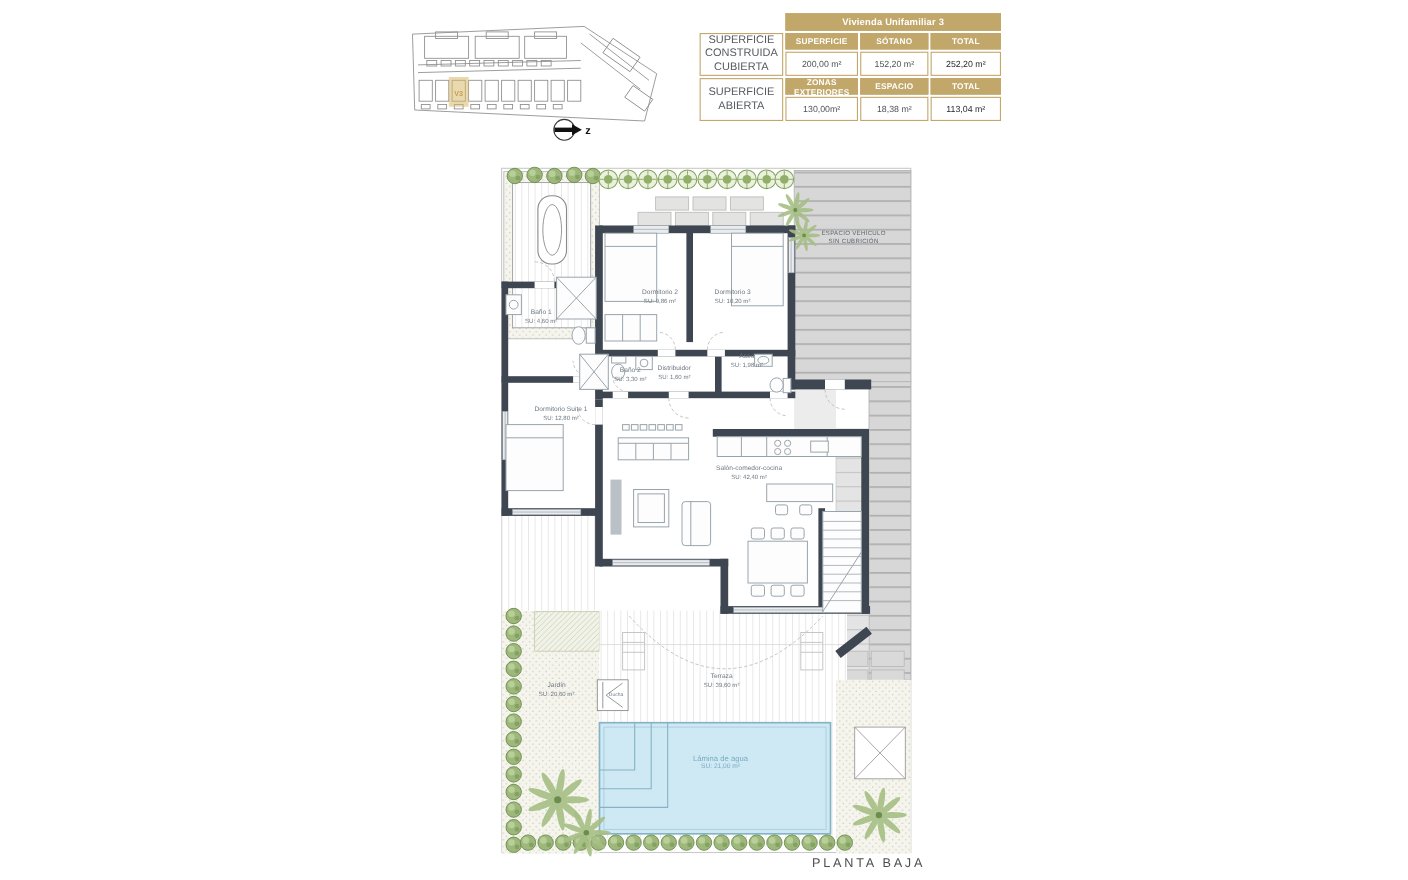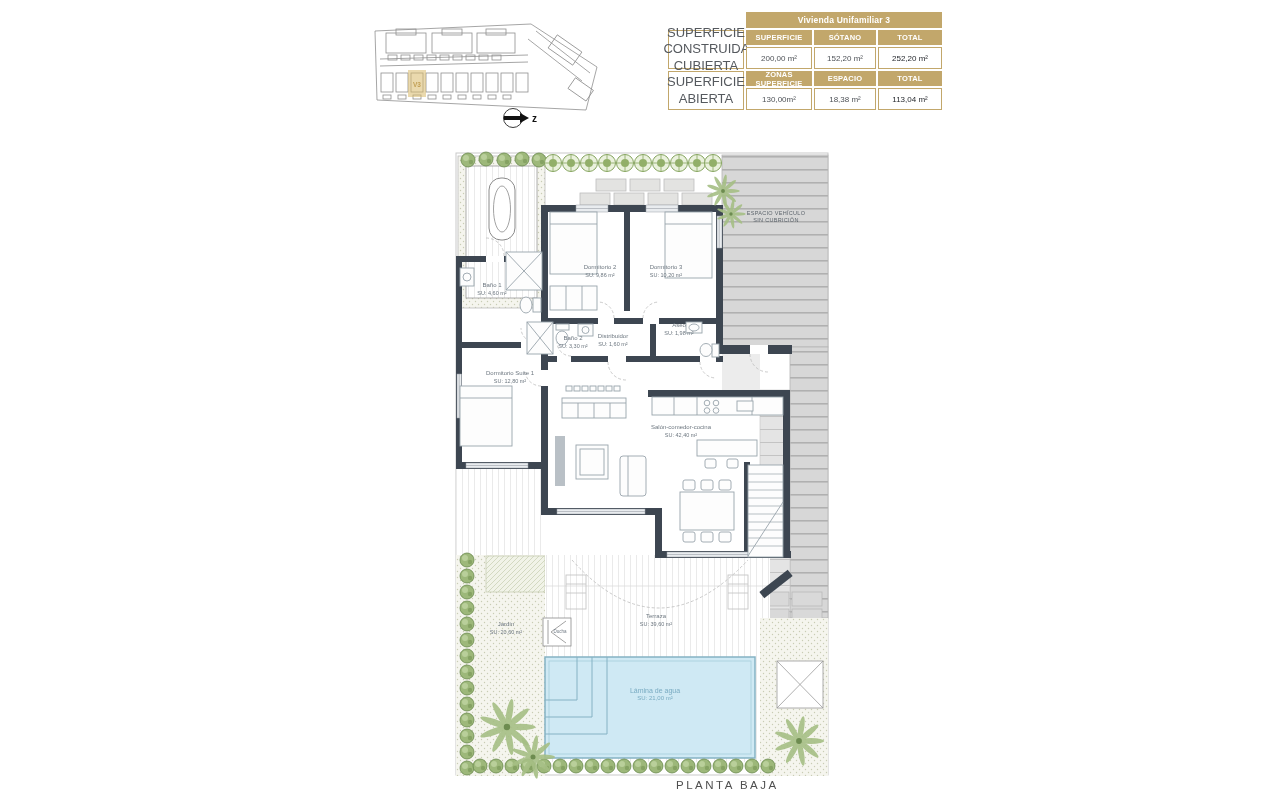--- a/index.html
+++ b/index.html
@@ -1,41 +1,41 @@
 <!DOCTYPE html>
 <html><head>
 <meta charset="utf-8">
 <style>
   html,body{margin:0;padding:0}
   body{width:1280px;height:800px;background:#fff;position:relative;overflow:hidden;
        font-family:"Liberation Sans",sans-serif;}
   svg{position:absolute;left:0;top:0;z-index:1}
 
   
-  .sum-table{position:absolute;left:668px;top:12px;width:280px;z-index:3;
+  .sum-table{position:absolute;left:636px;top:12px;width:280px;z-index:3;
     display:grid;grid-template-columns:76px 66px 62px 64px;
     grid-template-rows:16px 15px 22px 15px 22px;gap:2px;background:#fff;}
   .cell{display:flex;align-items:center;justify-content:center;text-align:center;
     border:1px solid #c2a76b;font-size:8px;color:#4f5358;background:#fff;}
   .cell.corner{border:none;background:transparent}
   .cell.gold{background:#c2a76b;color:#fff;font-weight:bold;font-size:7.5px;border:1px solid #c2a76b;letter-spacing:.2px}
   .cell.title{grid-column:2/5;font-size:8.5px}
-  .cell.lbl{grid-row:span 2;font-size:13px;color:#55595e;line-height:1.25;padding:1px}
+  .cell.lbl{grid-row:span 2;font-size:10px;color:#55595e;line-height:1.25;padding:1px}
   .cell.tot{font-weight:normal;color:#26292e}
 
   
   .pl{position:absolute;transform:translate(-50%,-50%);text-align:center;z-index:3;
       font-size:6px;line-height:1.3;color:#6e7881;white-space:nowrap;}
   .pl span{display:block}
   .pl .a{font-size:5.5px}
   .pl.lamina{color:#79abc2;font-size:7px}
   .pl.lamina .a{font-size:6px}
   .pl.veh{font-size:5.5px;color:#5d656d;letter-spacing:.3px}
   .pl.ducha{font-size:4.5px;color:#707a84}
-  .caption{position:absolute;left:676px;top:779px;width:165px;text-align:left;z-index:3;
+  .caption{position:absolute;left:676px;top:779px;width:165px;text-align:right;z-index:3;
       font-size:11.5px;letter-spacing:2.5px;color:#4f4f4f;}
 </style>
 </head>
 <body>
 
 <svg width="1280" height="800" viewBox="0 0 1280 800">
   <defs>
     <pattern id="deckV" width="6" height="6" patternUnits="userSpaceOnUse">
       <rect width="6" height="6" fill="#ffffff"></rect>
         <line x1="0" y1="0" x2="0" y2="6" stroke="#d6d6d6" stroke-width="1"></line>
@@ -444,21 +444,21 @@
   <div class="cell lbl">SUPERFICIE CONSTRUIDA CUBIERTA</div>
   <div class="cell gold">SUPERFICIE</div>
   <div class="cell gold">SÓTANO</div>
   <div class="cell gold">TOTAL</div>
 
   <div class="cell">200,00 m²</div>
   <div class="cell">152,20 m²</div>
   <div class="cell tot">252,20 m²</div>
 
   <div class="cell lbl">SUPERFICIE ABIERTA</div>
-  <div class="cell gold">ZONAS SUPERFICIE</div>
+  <div class="cell gold">ZONAS EXTERIORES</div>
   <div class="cell gold">ESPACIO</div>
   <div class="cell gold">TOTAL</div>
 
   <div class="cell">130,00m²</div>
   <div class="cell">18,38 m²</div>
   <div class="cell tot">113,04 m²</div>
 </div>
 
 <div class="pl" style="left:492px;top:289px">
   <span>Baño 1</span>

